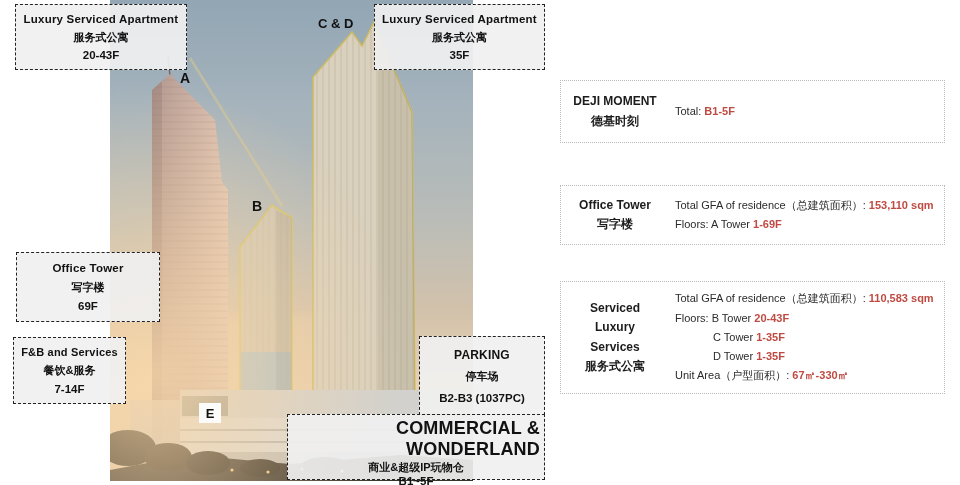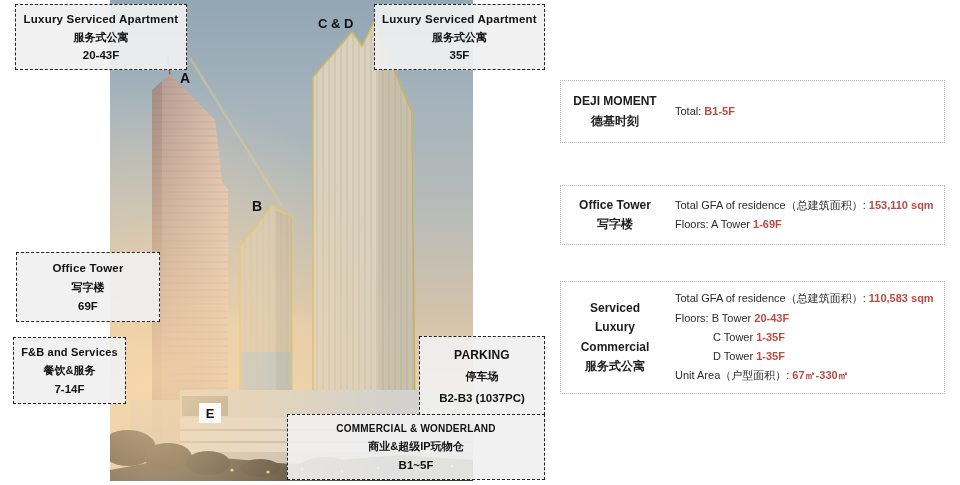--- a/index.html
+++ b/index.html
@@ -146,21 +146,21 @@
     <div class="c-fl">7-14F</div>
   </div>
 
   <div class="callout" style="left:419px;top:336px;width:126px;height:79px;">
     <div class="c-en" style="font-size:12px;">PARKING</div>
     <div class="c-cn">停车场</div>
     <div class="c-fl">B2-B3 (1037PC)</div>
   </div>
 
   <div class="callout" style="left:287px;top:414px;width:258px;height:66px;">
-    <div class="c-en" style="font-size:10px;">COMMERCIAL &amp; WONDERLAND</div>
+    <div class="c-en" style="font-size:18px;">COMMERCIAL &amp; WONDERLAND</div>
     <div class="c-cn">商业&amp;超级IP玩物仓</div>
     <div class="c-fl">B1~5F</div>
   </div>
 
   <div class="info-row" style="top:80px;height:63px;">
     <div class="info-title">
       <div class="t">DEJI MOMENT</div>
       <div class="t">德基时刻</div>
     </div>
     <div class="info-details">
@@ -182,21 +182,21 @@
       <div class="d-line">
         <span>Floors: A Tower </span><span class="val" style="color:#bf4a42;">1-69F</span>
       </div>
     </div>
   </div>
 
   <div class="info-row" style="top:281px;height:113px;">
     <div class="info-title">
       <div class="t">Serviced</div>
       <div class="t">Luxury</div>
-      <div class="t">Commercial</div>
+      <div class="t">Services</div>
       <div class="t">服务式公寓</div>
     </div>
     <div class="info-details">
       <div class="d-line">
         <span>Total GFA of residence（总建筑面积）: </span><span class="val" style="color:#bf4a42;">110,583 sqm</span>
       </div>
       <div class="d-line">
         <span>Floors: B Tower </span><span class="val" style="color:#bf4a42;">20-43F</span>
       </div>
       <div class="d-line indent">

